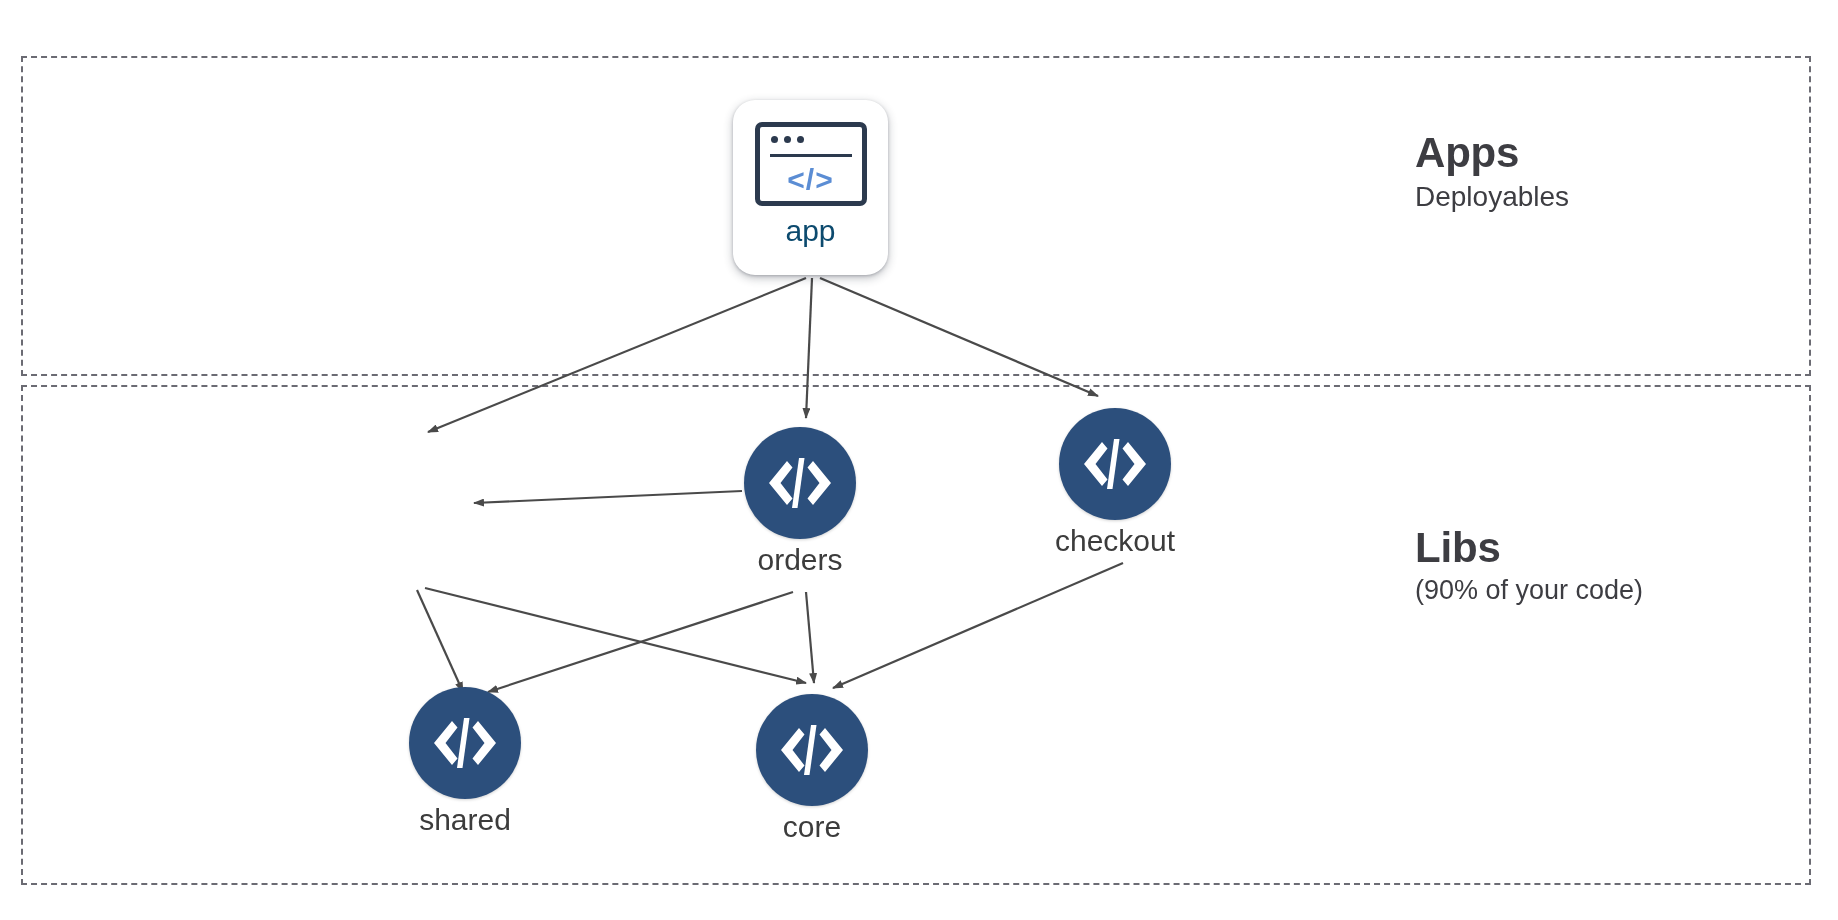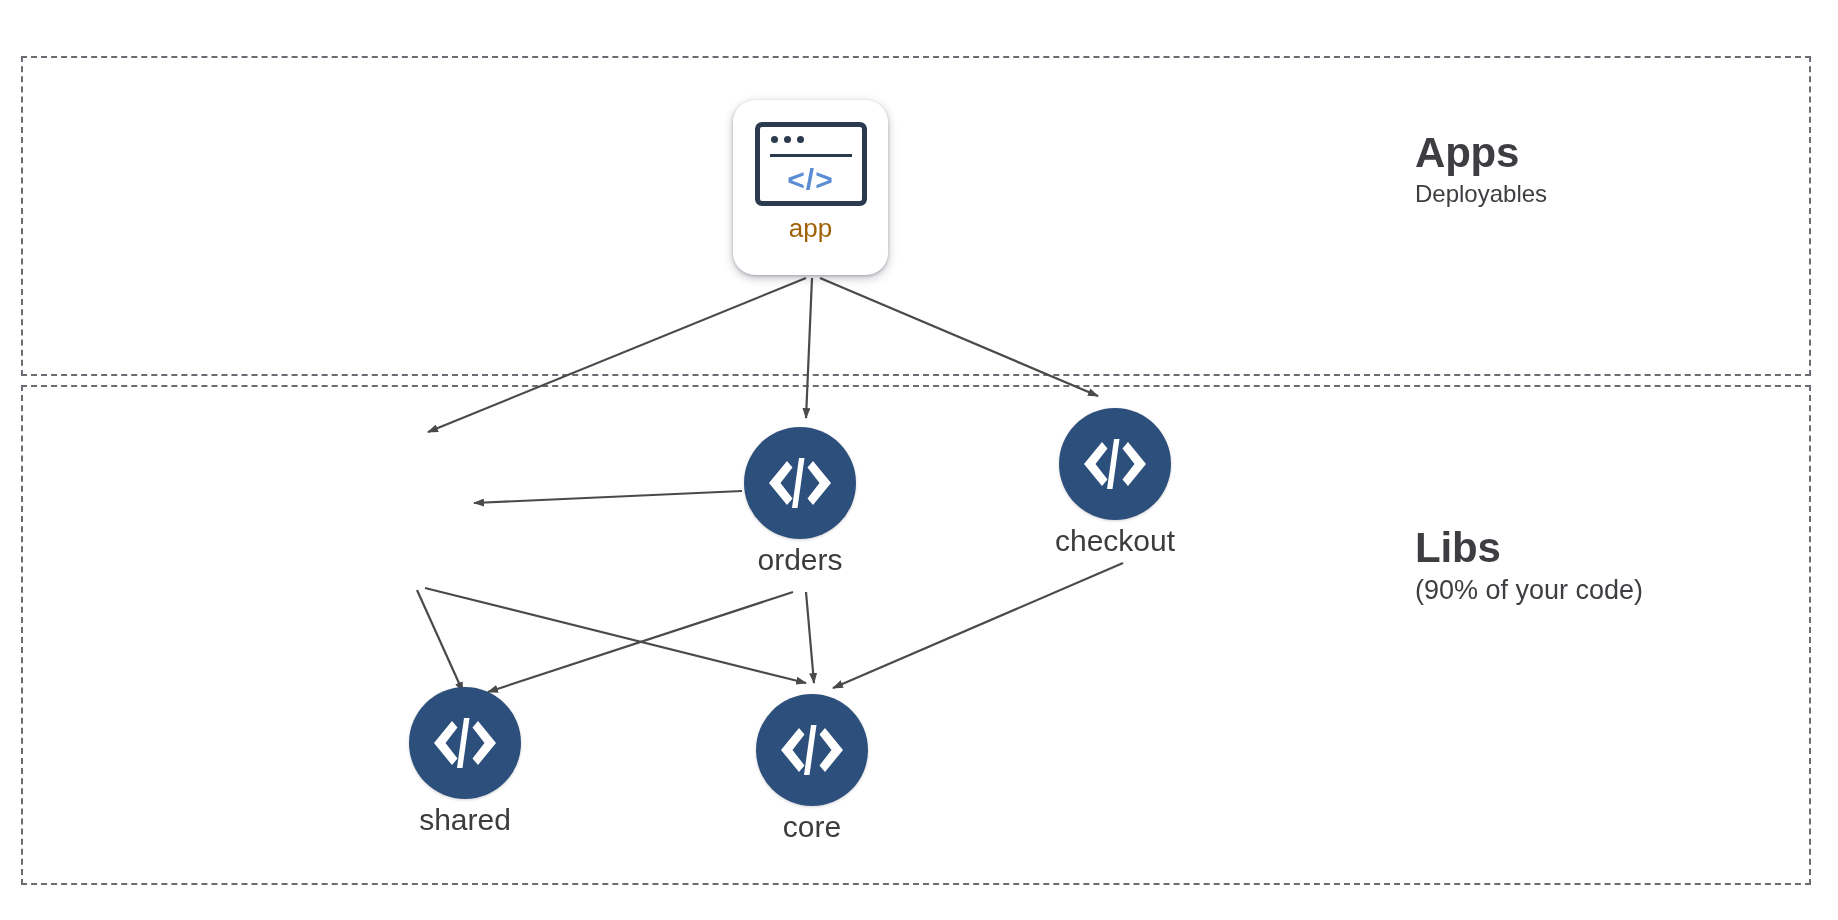--- a/index.html
+++ b/index.html
@@ -49,21 +49,21 @@
     text-align: left;
   }
   .zone-caption .zc-title {
     font-size: 42px;
     font-weight: bold;
     color: #3d3d42;
     line-height: 1.08;
     letter-spacing: -0.2px;
   }
   .zone-caption .zc-sub {
-    font-size: 24px;
+    font-size: 28px;
     font-weight: normal;
     color: #3d3d42;
     line-height: 1.25;
     margin-top: 4px;
   }
   .zone-caption.small .zc-sub {
     font-size: 27px;
   }
   #caption-apps {
     left: 1415px;
@@ -142,22 +142,22 @@
     text-align: center;
     font-family: "Liberation Sans", sans-serif;
     font-size: 30px;
     font-weight: bold;
     letter-spacing: 1px;
     color: #5b8dd4;
     line-height: 38px;
   }
   #node-app .app-label {
     margin-top: 8px;
-    font-size: 26px;
-    color: #a16207;
+    font-size: 30px;
+    color: #0c4a6e;
     line-height: 1.1;
   }
 
   
   .lib-node {
     position: absolute;
     width: 112px;
     height: 112px;
     transform: translate(-50%, -50%);
   }

